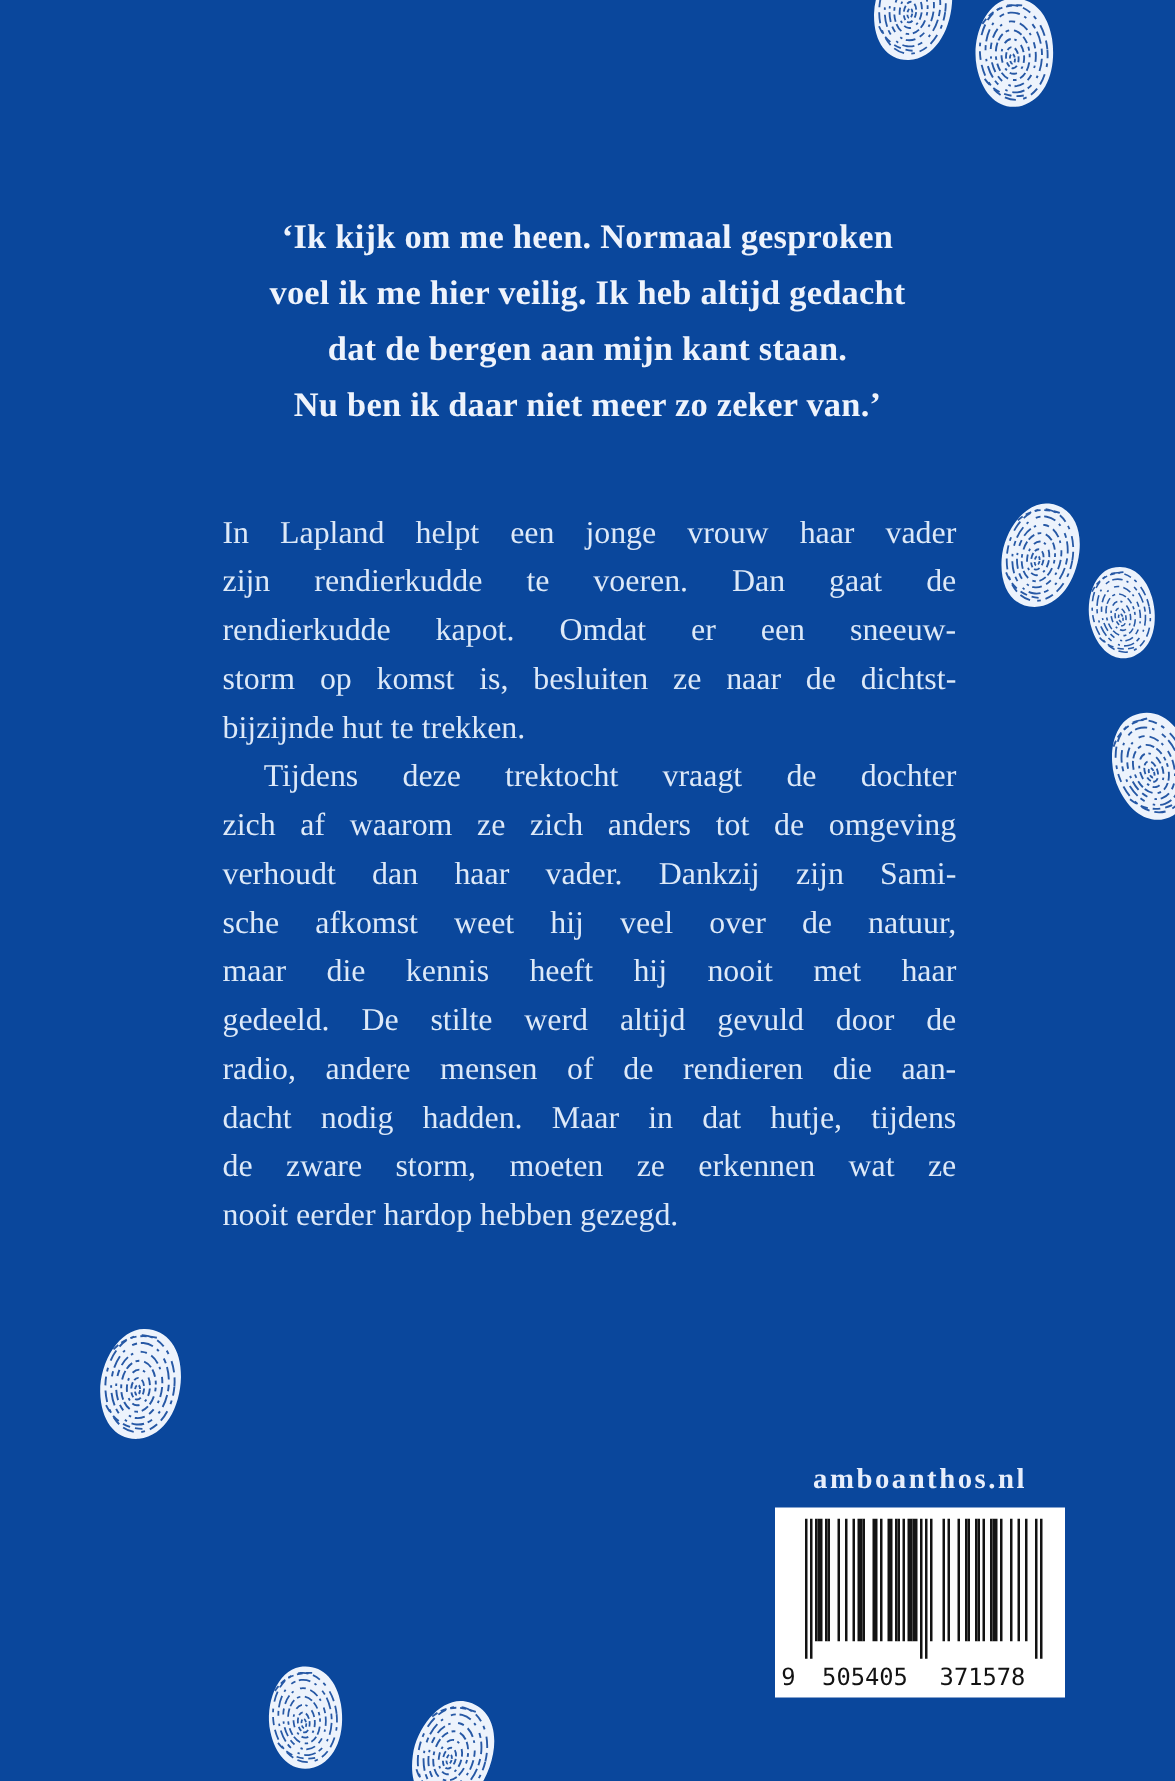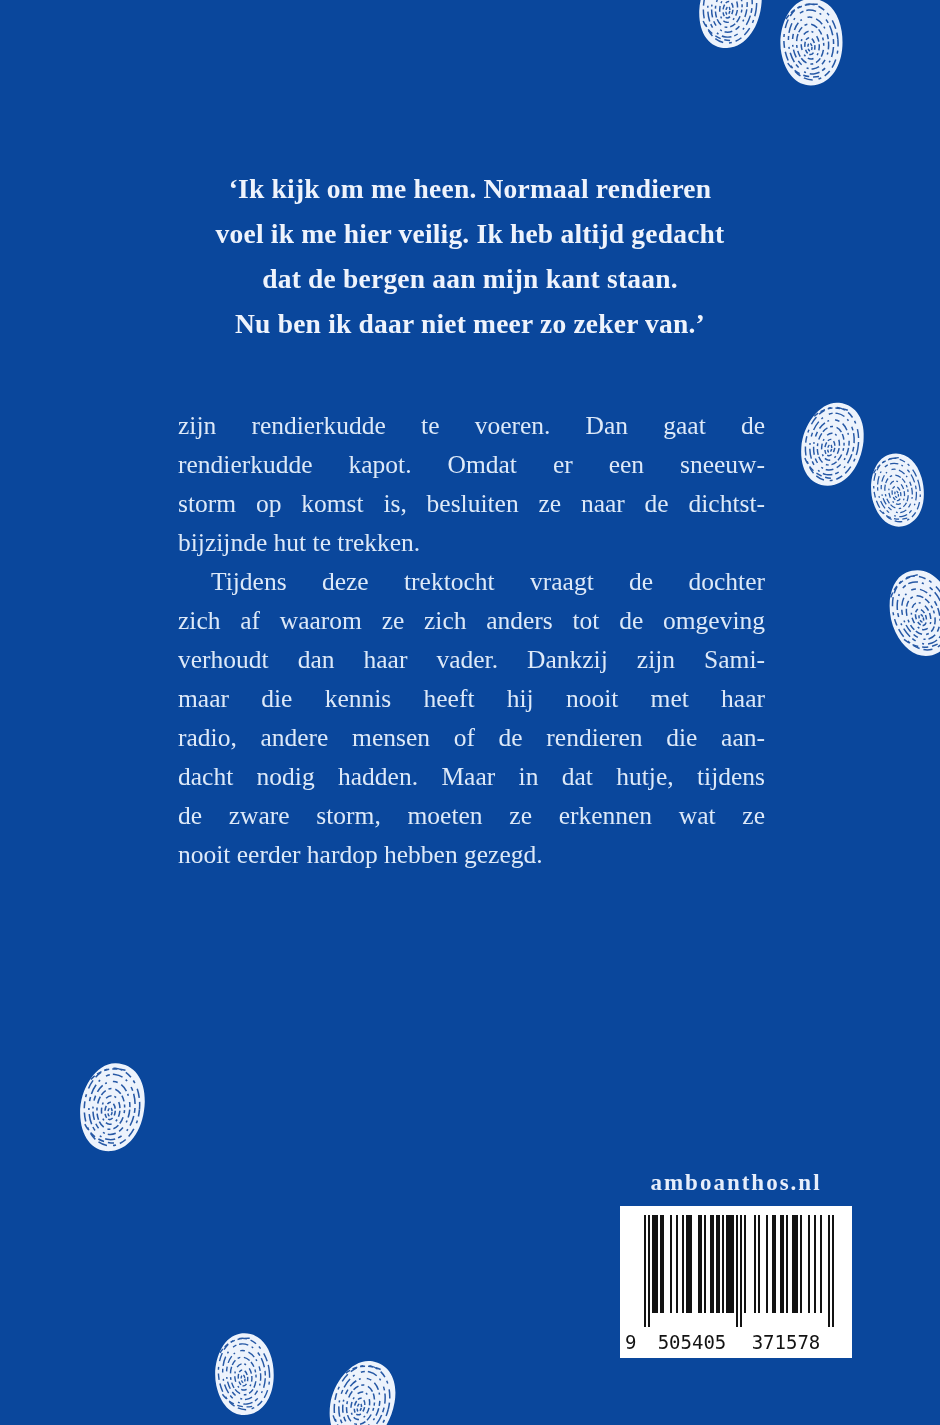--- a/index.html
+++ b/index.html
@@ -115,38 +115,41 @@
       <use href="#fp"></use>
     </svg>
   <svg class="fp" style="left:211px;top:1328px;width:66px;height:92px;transform:rotate(-6deg)">
       <use href="#fp"></use>
     </svg>
   <svg class="fp" style="left:325px;top:1358px;width:74px;height:90px;transform:rotate(14deg)">
       <use href="#fp"></use>
     </svg>
 
   <div class="quote">
-      <div class="quote-line">‘Ik kijk om me heen. Normaal rendieren</div>
+      <div class="quote-line">‘Ik kijk om me heen. Normaal gesproken</div>
       <div class="quote-line">voel ik me hier veilig. Ik heb altijd gedacht</div>
       <div class="quote-line">dat de bergen aan mijn kant staan.</div>
       <div class="quote-line">Nu ben ik daar niet meer zo zeker van.’</div>
     </div>
 
   <div class="synopsis">
     <div class="para para-1">
+        <div class="body-line">In Lapland helpt een jonge vrouw haar vader</div>
         <div class="body-line">zijn rendierkudde te voeren. Dan gaat de</div>
         <div class="body-line">rendierkudde kapot. Omdat er een sneeuw-</div>
         <div class="body-line">storm op komst is, besluiten ze naar de dichtst-</div>
         <div class="body-line">bijzijnde hut te trekken.</div>
       </div>
     <div class="para para-2">
         <div class="body-line">Tijdens deze trektocht vraagt de dochter</div>
         <div class="body-line">zich af waarom ze zich anders tot de omgeving</div>
         <div class="body-line">verhoudt dan haar vader. Dankzij zijn Sami-</div>
+        <div class="body-line">sche afkomst weet hij veel over de natuur,</div>
         <div class="body-line">maar die kennis heeft hij nooit met haar</div>
+        <div class="body-line">gedeeld. De stilte werd altijd gevuld door de</div>
         <div class="body-line">radio, andere mensen of de rendieren die aan-</div>
         <div class="body-line">dacht nodig hadden. Maar in dat hutje, tijdens</div>
         <div class="body-line">de zware storm, moeten ze erkennen wat ze</div>
         <div class="body-line">nooit eerder hardop hebben gezegd.</div>
       </div>
   </div>
 
   <div class="website">amboanthos.nl</div>
 
   <div class="barcode-box">

